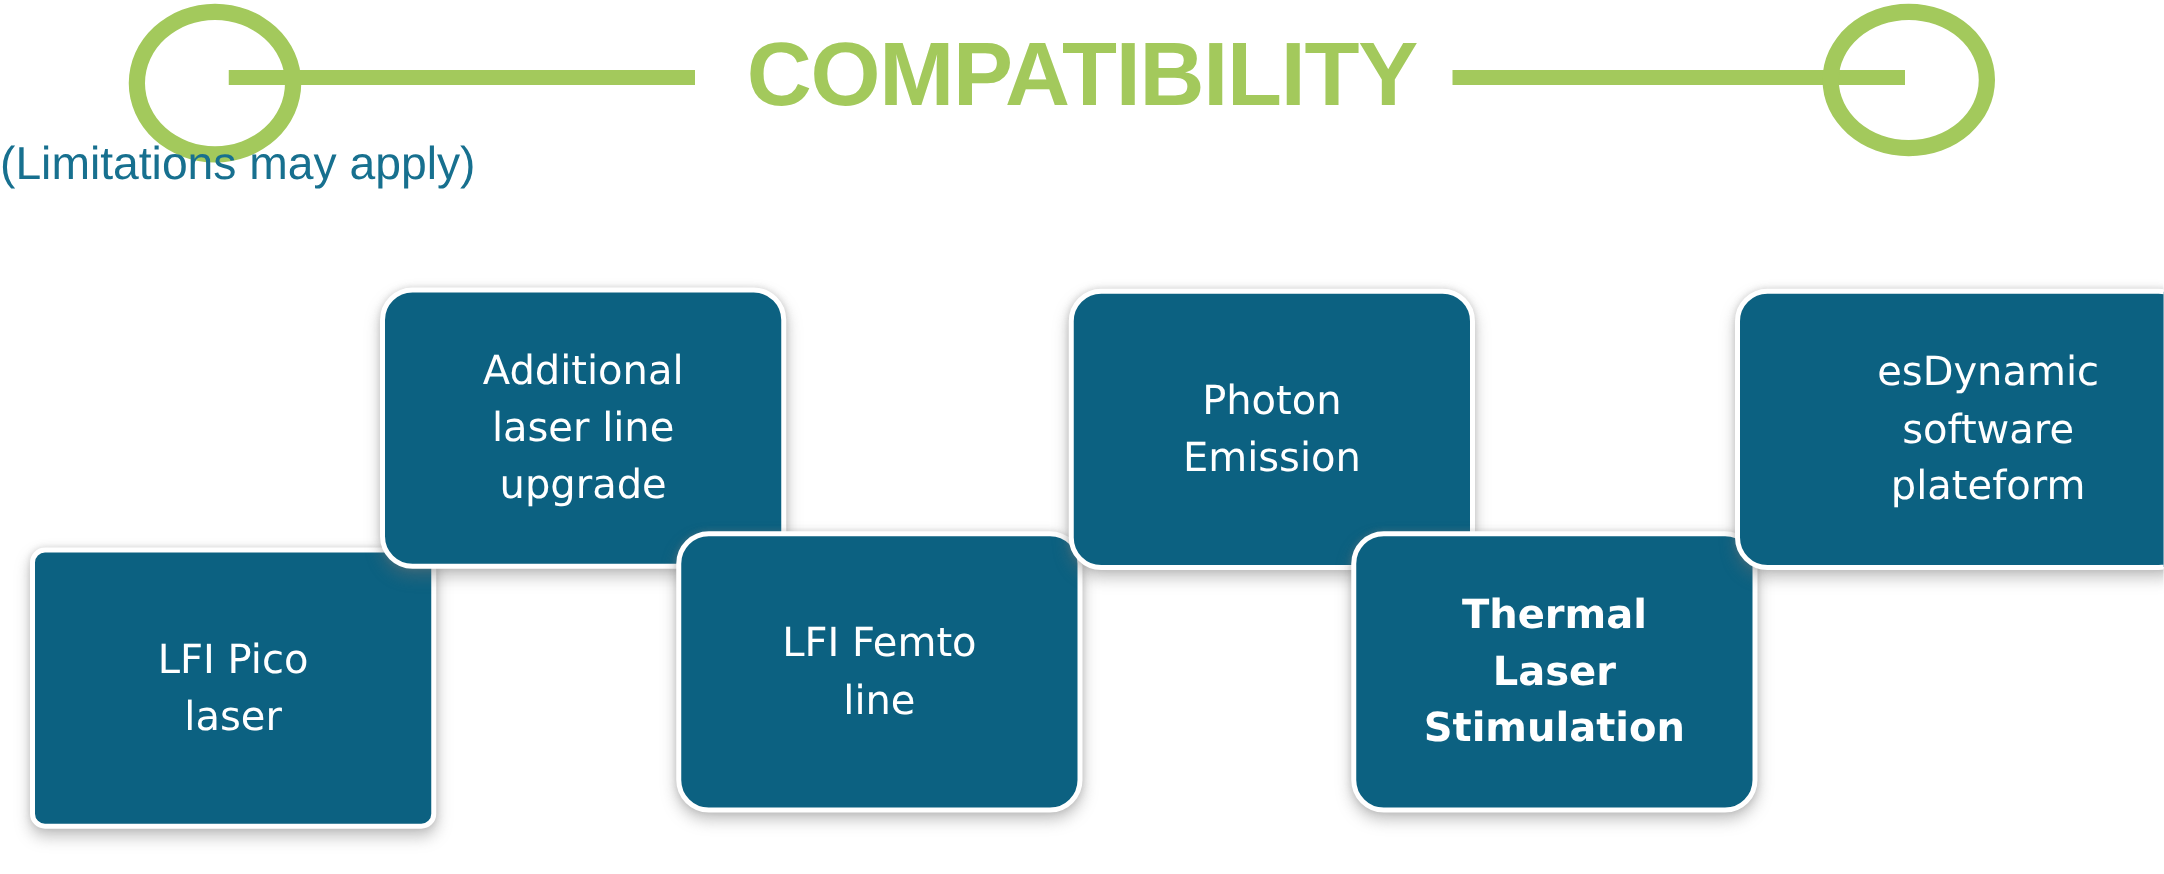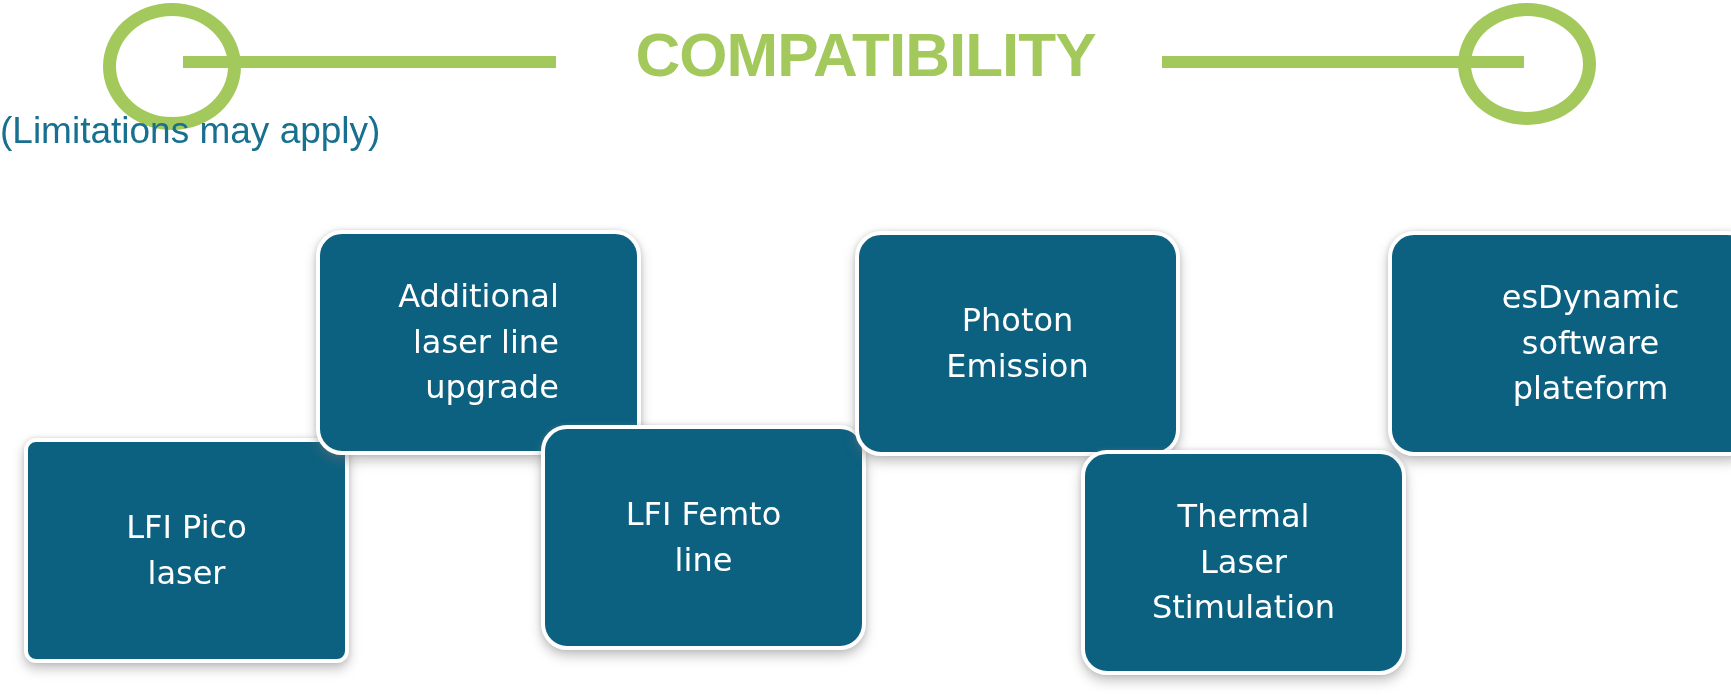--- a/index.html
+++ b/index.html
@@ -32,21 +32,21 @@
     height:12px;top:56px;
     background:var(--green);
   }
   .rule.left{left:183px;width:373px;}
   .rule.right{left:1162px;width:362px;}
 
   .title{
     position:absolute;
     left:0;right:0;top:24px;
     text-align:center;
-    font-size:62px;
+    font-size:72px;
     font-weight:bold;
     letter-spacing:-1px;
     line-height:1;
     color:var(--green);
   }
   .subtitle{
     position:absolute;
     left:0;right:0;top:112px;
     text-align:left;
     font-size:37px;
@@ -65,24 +65,24 @@
     box-shadow:0 6px 12px rgba(110,110,110,.40), 0 0 5px rgba(140,140,140,.28);
     display:flex;align-items:center;justify-content:center;
     text-align:center;
     color:var(--box-text);
     font-family:"DejaVu Sans","Liberation Sans",sans-serif;
     font-size:32px;
     line-height:1.42;
     white-space:pre-line;
   }
   .box.pico      {left:24px;  top:438px; z-index:1;border-radius:12px;}
-  .box.additional{left:316px; top:230px; z-index:2;text-align:right;}
+  .box.additional{left:304px; top:230px; z-index:2;}
   .box.femto     {left:541px; top:425px; z-index:3;}
   .box.photon    {left:855px; top:231px; z-index:4;}
-  .box.thermal   {left:1081px;top:450px; z-index:5;}
+  .box.thermal   {left:1081px;top:425px; z-index:5;font-weight:bold;}
   .box.esdynamic {left:1388px;top:231px; z-index:6;padding-left:40px;}
 </style>
 </head>
 <body>
 
 <div id="canvas">
 
   <div class="ring left"></div>
   <div class="rule left"></div>
   <h1 class="title" style="margin:0">COMPATIBILITY</h1>

